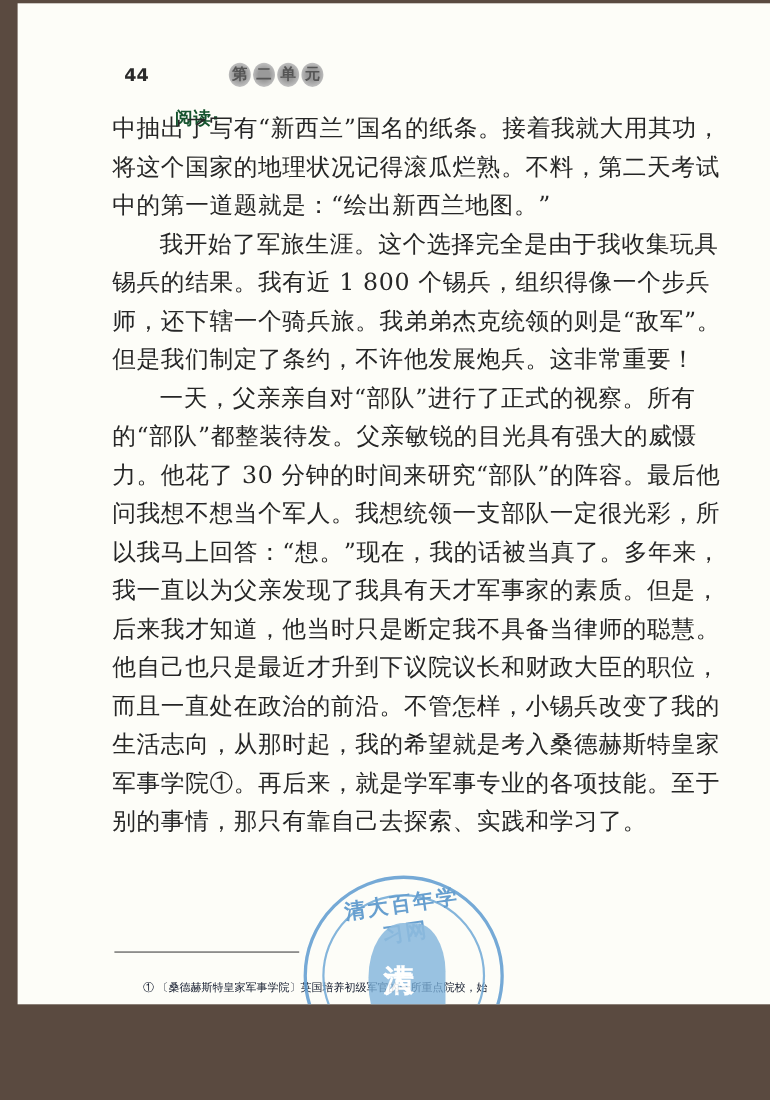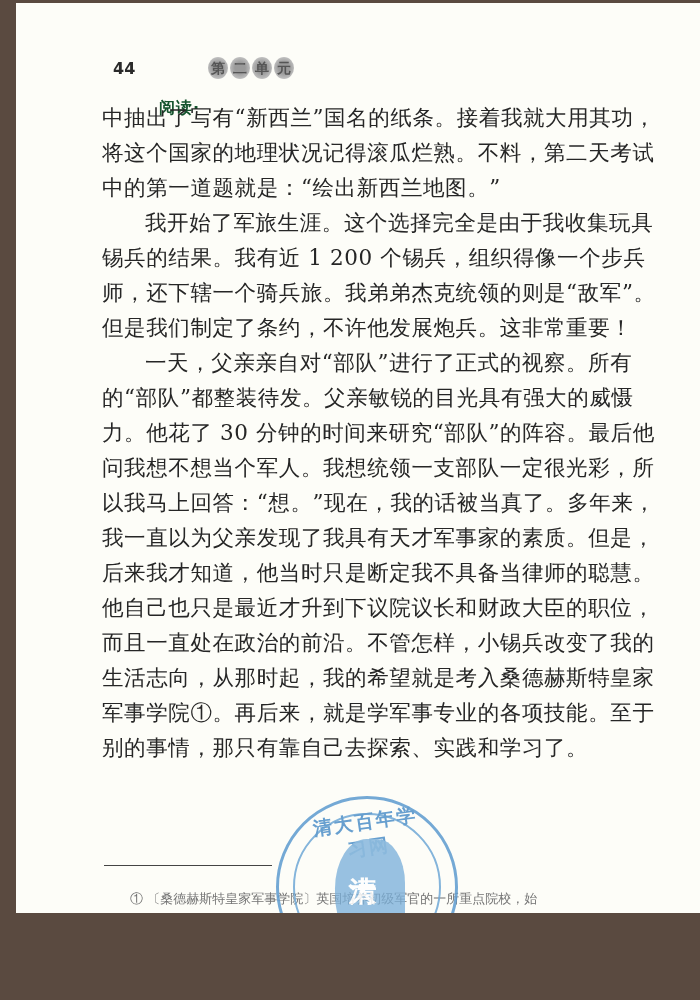--- a/index.html
+++ b/index.html
@@ -9,21 +9,21 @@
   .header { position:absolute; top:54px; left:0; width:100%; height:30px; }
   .page-num { position:absolute; left:97px; top:2px; font-family:"DejaVu Sans","Liberation Sans",sans-serif; font-weight:bold; font-size:16px; color:#2a2a2a; }
   .section { position:absolute; left:143px; top:1px; font-family:"DejaVu Sans","Liberation Sans",sans-serif; font-weight:bold; font-size:16px; color:#14532d; letter-spacing:1px;margin-top:40px;}
   .unit { position:absolute; left:192px; top:0px; display:flex; gap:2px; }
   .unit span { display:inline-block; width:20px; height:22px; border-radius:50%; background:radial-gradient(circle,#9a9a9a 35%,#bdbdbd 70%,rgba(200,200,200,0) 100%);
                font-family:"DejaVu Sans",sans-serif; font-weight:bold; font-size:14px; color:#555; text-align:center; line-height:22px; }
   .body-text { position:absolute; left:86px; top:97px; width:560px; font-size:21.5px; line-height:35px; color:#262626; letter-spacing:0.6px; }
   .body-text p { margin:0; }
   .body-text p.indent { text-indent:43px; }
   .fn-rule { position:absolute; left:88px; top:862px; width:168px; height:1px; background:#444; }
-  .footnote { position:absolute; left:114px; top:884px; width:500px; font-size:13px; line-height:24px; color:#737373; }
+  .footnote { position:absolute; left:114px; top:884px; width:500px; font-size:10px; line-height:24px; color:#0f172a; }
   .watermark { position:absolute; left:260px; top:793px; width:182px; height:182px; border-radius:50%; border:3px solid #5d9bd0; box-sizing:border-box; opacity:0.85; pointer-events:none; }
   .watermark .inner { position:absolute; left:14px; top:14px; width:148px; height:148px; border-radius:50%; border:2px solid #6fa8d6; box-sizing:border-box; }
   .watermark .seal { position:absolute; left:56px; top:40px; width:70px; height:110px; border-radius:45% 40% 30% 50%; background:#7aafd9; opacity:0.9; }
   .watermark .seal-text { position:absolute; left:64px; top:55px; font-size:28px; color:#fff; writing-mode:vertical-rl; font-weight:bold; }
   .watermark .arc-top { position:absolute; left:28px; top:10px; width:120px; text-align:center; font-size:19px; color:#4d8fc8; font-weight:bold; letter-spacing:2px; transform:rotate(-8deg); }
   .watermark .arc-bottom { position:absolute; left:6px; top:146px; width:170px; text-align:center; font-family:"DejaVu Sans",sans-serif; font-size:10px; color:#4d8fc8; font-weight:bold; letter-spacing:1px; }
   .toolbar { position:absolute; left:123px; top:940px; width:455px; height:38px; border-radius:19px; background:rgba(210,210,210,0.65);
              display:flex; align-items:center; font-family:"DejaVu Sans","Liberation Sans",sans-serif; color:#f4f4f4; }
   .tb-btn { display:flex; align-items:center; gap:4px; font-size:11px; color:#f5f5f5; cursor:pointer; }
   .tb-sep { width:1px; height:26px; background:rgba(255,255,255,0.5); margin:0 10px; }
@@ -42,21 +42,21 @@
     <span class="unit">
       <span>第</span>
       <span>二</span>
       <span>单</span>
       <span>元</span>
     </span>
   </div>
 
   <div class="body-text">
     <p>中抽出了写有“新西兰”国名的纸条。接着我就大用其功，将这个国家的地理状况记得滚瓜烂熟。不料，第二天考试中的第一道题就是：“绘出新西兰地图。”</p>
-    <p class="indent">我开始了军旅生涯。这个选择完全是由于我收集玩具锡兵的结果。我有近 1 200 个锡兵，组织得像一个步兵师，还下辖一个骑兵旅。我弟弟杰克统领的则是“敌军”。但是我们制定了条约，不许他发展炮兵。这非常重要！</p>
+    <p class="indent">我开始了军旅生涯。这个选择完全是由于我收集玩具锡兵的结果。我有近 1 800 个锡兵，组织得像一个步兵师，还下辖一个骑兵旅。我弟弟杰克统领的则是“敌军”。但是我们制定了条约，不许他发展炮兵。这非常重要！</p>
     <p class="indent">一天，父亲亲自对“部队”进行了正式的视察。所有的“部队”都整装待发。父亲敏锐的目光具有强大的威慑力。他花了 30 分钟的时间来研究“部队”的阵容。最后他问我想不想当个军人。我想统领一支部队一定很光彩，所以我马上回答：“想。”现在，我的话被当真了。多年来，我一直以为父亲发现了我具有天才军事家的素质。但是，后来我才知道，他当时只是断定我不具备当律师的聪慧。他自己也只是最近才升到下议院议长和财政大臣的职位，而且一直处在政治的前沿。不管怎样，小锡兵改变了我的生活志向，从那时起，我的希望就是考入桑德赫斯特皇家军事学院①。再后来，就是学军事专业的各项技能。至于别的事情，那只有靠自己去探索、实践和学习了。</p>
   </div>
 
   <div class="fn-rule"></div>
   <div class="footnote">
     <div>① 〔桑德赫斯特皇家军事学院〕英国培养初级军官的一所重点院校，始</div>
   </div>
 
   <div class="dot"></div>
 

